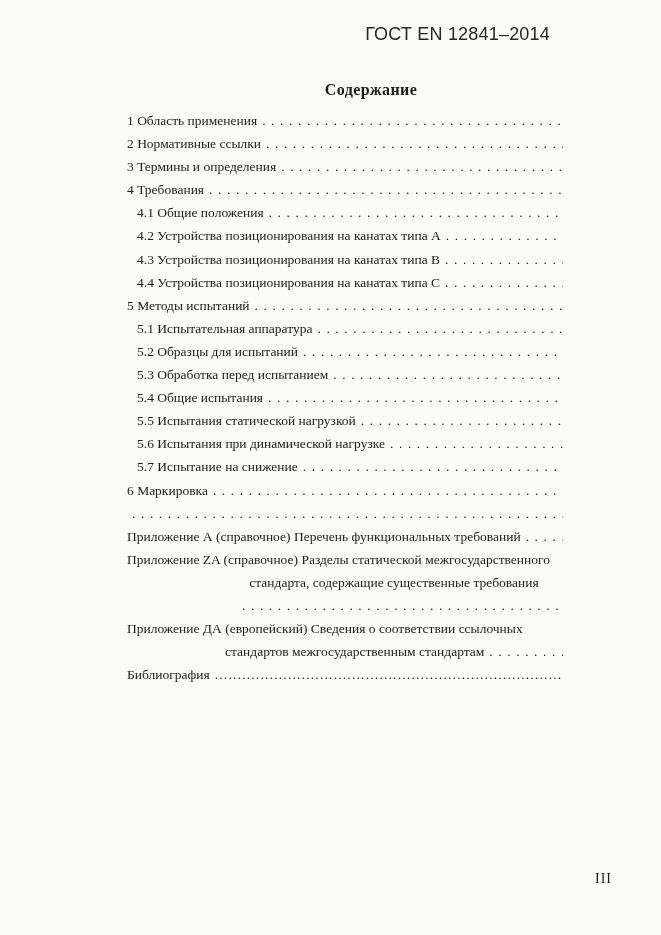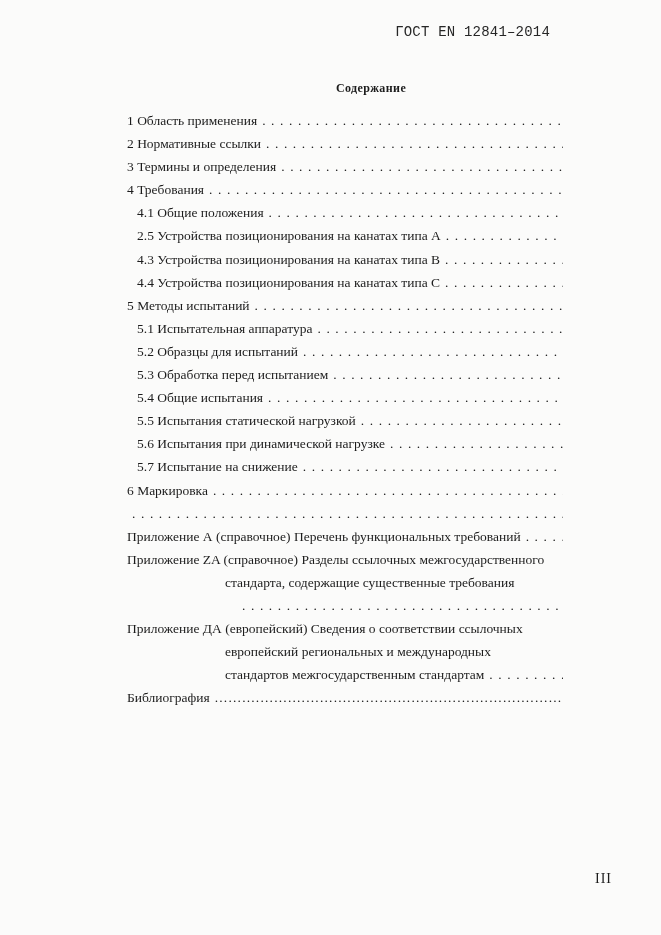--- a/index.html
+++ b/index.html
@@ -12,48 +12,48 @@
     background:var(--page-bg);
     font-family:"Liberation Serif", serif;
     color:var(--text-color);
     position:relative;
     overflow:hidden;
   }
   .page{position:absolute;inset:0;}
   .page-header{
     position:absolute;top:24px;left:0;right:111px;
     text-align:right;
-    font-family:Liberation Mono, monospace;
-    font-size:14px;
+    font-family:Liberation Sans, sans-serif;
+    font-size:18px;
     letter-spacing:0.2px;
     color:#262626;
     white-space:nowrap;
   }
   .doc-title{
     position:absolute;top:81px;left:127px;width:436px;
     text-align:center;
     transform:translateX(26px);
     font-weight:bold;
-    font-size:12px;
+    font-size:16px;
     letter-spacing:0.4px;
   }
   .toc{
     position:absolute;top:113px;left:127px;width:436px;
     font-size:13.5px;
   }
   .toc-row{
     display:flex;
     align-items:baseline;
     height:23.1px;
     white-space:nowrap;
     overflow:hidden;
   }
   .indent-0{padding-left:0;}
   .indent-1{padding-left:10px;}
-  .indent-2{padding-left:98px;}
+  .indent-2{padding-left:98px;justify-content:center;}
   .indent-3{padding-left:110px;}
   .entry-text{flex:0 0 auto;}
   .leader{
     flex:1 1 auto;
     min-width:0;
     overflow:hidden;
     margin-left:5px;
     white-space:nowrap;
   }
   .leader.spaced{letter-spacing:1.1px;}
@@ -92,21 +92,21 @@
       </div>
       <div class="toc-row indent-0">
         <span class="entry-text">4 Требования</span>
         <span class="leader spaced">. . . . . . . . . . . . . . . . . . . . . . . . . . . . . . . . . . . . . . . . . . . . . . . . . . . . . . . . . . . . . . . . . . . . . . . . . . . . . . . . . . . . . . . . . . . . . . . . . . . . . . . . . . . . . . . . . . . . . . . . . . . . . . . . . . . . . . . . . . . . . . . . . . . . . . . . . . . . . . . . . . . . . . . . . . . . . . . . . . . . . . . . . . . . . . . . . . . . . . . . </span>
       </div>
       <div class="toc-row indent-1">
         <span class="entry-text">4.1 Общие положения</span>
         <span class="leader spaced">. . . . . . . . . . . . . . . . . . . . . . . . . . . . . . . . . . . . . . . . . . . . . . . . . . . . . . . . . . . . . . . . . . . . . . . . . . . . . . . . . . . . . . . . . . . . . . . . . . . . . . . . . . . . . . . . . . . . . . . . . . . . . . . . . . . . . . . . . . . . . . . . . . . . . . . . . . . . . . . . . . . . . . . . . . . . . . . . . . . . . . . . . . . . . . . . . . . . . . . . </span>
       </div>
       <div class="toc-row indent-1">
-        <span class="entry-text">2.5 Устройства позиционирования на канатах типа А</span>
+        <span class="entry-text">4.2 Устройства позиционирования на канатах типа А</span>
         <span class="leader spaced">. . . . . . . . . . . . . . . . . . . . . . . . . . . . . . . . . . . . . . . . . . . . . . . . . . . . . . . . . . . . . . . . . . . . . . . . . . . . . . . . . . . . . . . . . . . . . . . . . . . . . . . . . . . . . . . . . . . . . . . . . . . . . . . . . . . . . . . . . . . . . . . . . . . . . . . . . . . . . . . . . . . . . . . . . . . . . . . . . . . . . . . . . . . . . . . . . . . . . . . . </span>
       </div>
       <div class="toc-row indent-1">
         <span class="entry-text">4.3 Устройства позиционирования на канатах типа В</span>
         <span class="leader spaced">. . . . . . . . . . . . . . . . . . . . . . . . . . . . . . . . . . . . . . . . . . . . . . . . . . . . . . . . . . . . . . . . . . . . . . . . . . . . . . . . . . . . . . . . . . . . . . . . . . . . . . . . . . . . . . . . . . . . . . . . . . . . . . . . . . . . . . . . . . . . . . . . . . . . . . . . . . . . . . . . . . . . . . . . . . . . . . . . . . . . . . . . . . . . . . . . . . . . . . . . </span>
       </div>
       <div class="toc-row indent-1">
         <span class="entry-text">4.4 Устройства позиционирования на канатах типа С</span>
         <span class="leader spaced">. . . . . . . . . . . . . . . . . . . . . . . . . . . . . . . . . . . . . . . . . . . . . . . . . . . . . . . . . . . . . . . . . . . . . . . . . . . . . . . . . . . . . . . . . . . . . . . . . . . . . . . . . . . . . . . . . . . . . . . . . . . . . . . . . . . . . . . . . . . . . . . . . . . . . . . . . . . . . . . . . . . . . . . . . . . . . . . . . . . . . . . . . . . . . . . . . . . . . . . . </span>
       </div>
@@ -147,33 +147,30 @@
         <span class="leader spaced">. . . . . . . . . . . . . . . . . . . . . . . . . . . . . . . . . . . . . . . . . . . . . . . . . . . . . . . . . . . . . . . . . . . . . . . . . . . . . . . . . . . . . . . . . . . . . . . . . . . . . . . . . . . . . . . . . . . . . . . . . . . . . . . . . . . . . . . . . . . . . . . . . . . . . . . . . . . . . . . . . . . . . . . . . . . . . . . . . . . . . . . . . . . . . . . . . . . . . . . . </span>
       </div>
       <div class="toc-row indent-0">
         <span class="leader spaced">. . . . . . . . . . . . . . . . . . . . . . . . . . . . . . . . . . . . . . . . . . . . . . . . . . . . . . . . . . . . . . . . . . . . . . . . . . . . . . . . . . . . . . . . . . . . . . . . . . . . . . . . . . . . . . . . . . . . . . . . . . . . . . . . . . . . . . . . . . . . . . . . . . . . . . . . . . . . . . . . . . . . . . . . . . . . . . . . . . . . . . . . . . . . . . . . . . . . . . . . </span>
       </div>
       <div class="toc-row indent-0">
         <span class="entry-text">Приложение А (справочное) Перечень функциональных требований</span>
         <span class="leader spaced">. . . . . . . . . . . . . . . . . . . . . . . . . . . . . . . . . . . . . . . . . . . . . . . . . . . . . . . . . . . . . . . . . . . . . . . . . . . . . . . . . . . . . . . . . . . . . . . . . . . . . . . . . . . . . . . . . . . . . . . . . . . . . . . . . . . . . . . . . . . . . . . . . . . . . . . . . . . . . . . . . . . . . . . . . . . . . . . . . . . . . . . . . . . . . . . . . . . . . . . . </span>
       </div>
       <div class="toc-row indent-0">
-        <span class="entry-text">Приложение ZA (справочное) Разделы ссылочных межгосударственного</span>
+        <span class="entry-text">Приложение ZA (справочное) Разделы статической межгосударственного</span>
       </div>
       <div class="toc-row indent-2">
         <span class="entry-text">стандарта, содержащие существенные требования</span>
       </div>
       <div class="toc-row indent-3">
         <span class="leader spaced">. . . . . . . . . . . . . . . . . . . . . . . . . . . . . . . . . . . . . . . . . . . . . . . . . . . . . . . . . . . . . . . . . . . . . . . . . . . . . . . . . . . . . . . . . . . . . . . . . . . . . . . . . . . . . . . . . . . . . . . . . . . . . . . . . . . . . . . . . . . . . . . . . . . . . . . . . . . . . . . . . . . . . . . . . . . . . . . . . . . . . . . . . . . . . . . . . . . . . . . . </span>
       </div>
       <div class="toc-row indent-0">
         <span class="entry-text">Приложение ДА (европейский) Сведения о соответствии ссылочных</span>
-      </div>
-      <div class="toc-row indent-2">
-        <span class="entry-text">европейский региональных и международных</span>
       </div>
       <div class="toc-row indent-2">
         <span class="entry-text">стандартов межгосударственным стандартам</span>
         <span class="leader spaced">. . . . . . . . . . . . . . . . . . . . . . . . . . . . . . . . . . . . . . . . . . . . . . . . . . . . . . . . . . . . . . . . . . . . . . . . . . . . . . . . . . . . . . . . . . . . . . . . . . . . . . . . . . . . . . . . . . . . . . . . . . . . . . . . . . . . . . . . . . . . . . . . . . . . . . . . . . . . . . . . . . . . . . . . . . . . . . . . . . . . . . . . . . . . . . . . . . . . . . . . </span>
       </div>
       <div class="toc-row indent-0">
         <span class="entry-text">Библиография</span>
         <span class="leader dense">........................................................................................................................................................................................................</span>
       </div>
     </div>

